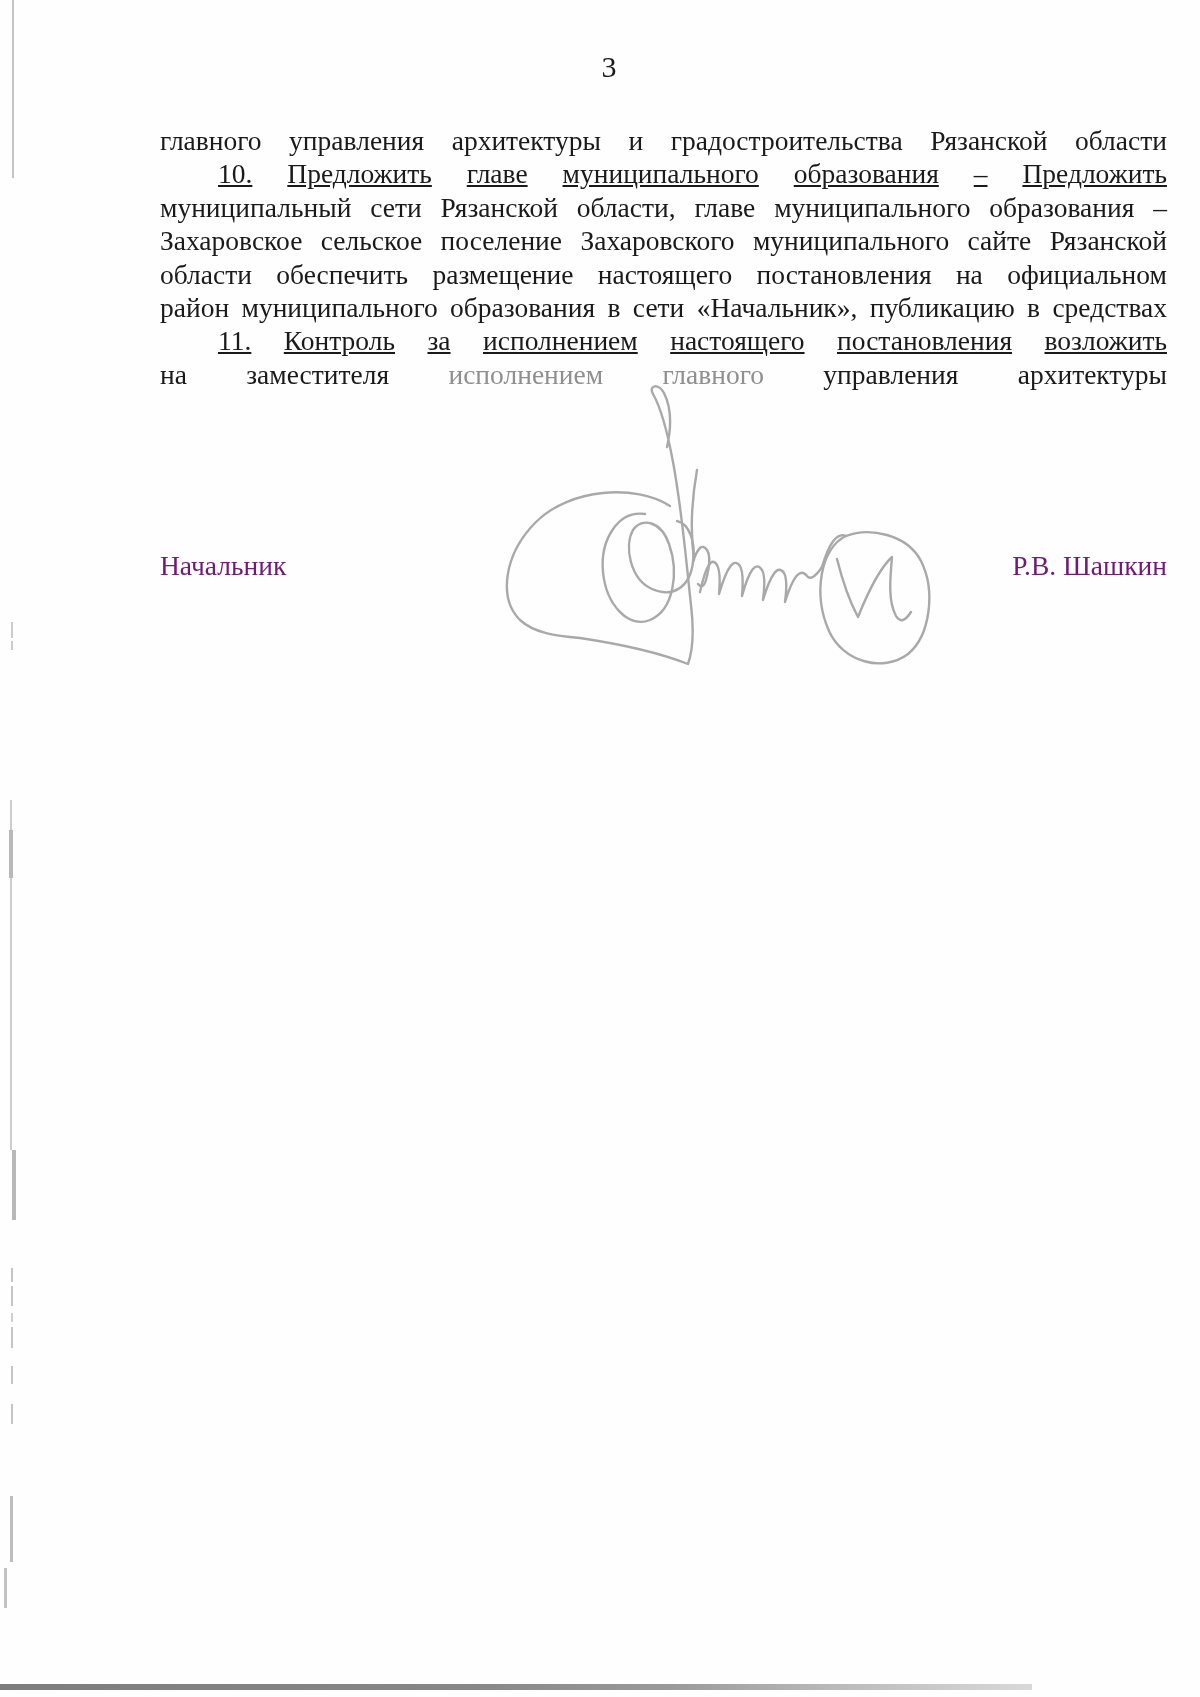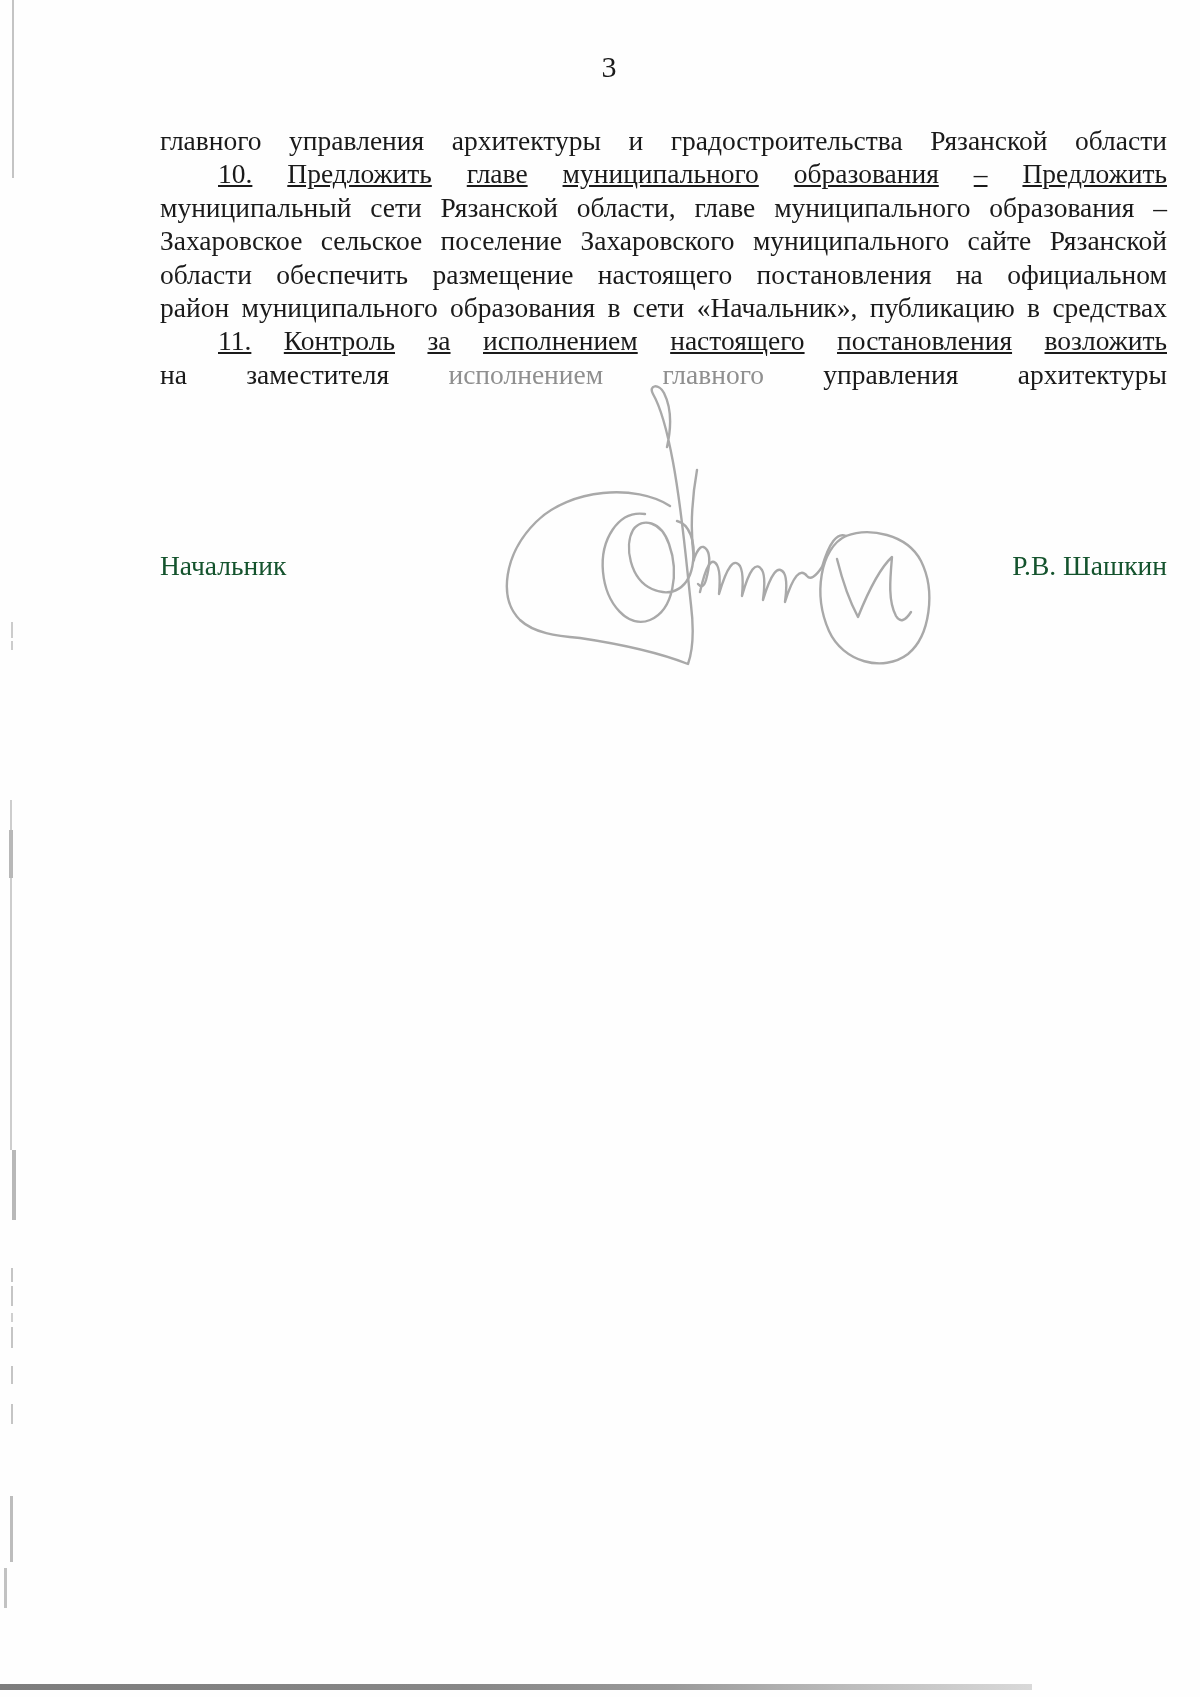--- a/index.html
+++ b/index.html
@@ -27,21 +27,21 @@
   .line{
     height:33.4px;line-height:33.4px;
     white-space:nowrap;
   }
   .line.j{display:flex;justify-content:space-between;}
   .line.ind{padding-left:58px;text-decoration:underline;}
   .faded{color:#8f8f8f;}
   .signoff{
     position:absolute;left:160px;top:549px;width:1007px;
     display:flex;justify-content:space-between;align-items:baseline;
-    font-size:27.5px;line-height:33.4px;color:#14532d;
+    font-size:27.5px;line-height:33.4px;color:#701a75;
   }
   .sig-wrap{
     position:absolute;left:490px;top:375px;width:455px;height:305px;
     pointer-events:none;
   }
   .sig-wrap svg{display:block;width:100%;height:100%;}
   .artifact{position:absolute;}
   .bottom-bar{
     position:absolute;left:0;top:1684px;width:1032px;height:6px;
     background:linear-gradient(to right,#7d7d7d 0%,#878787 45%,#9a9a9a 65%,#bcbcbc 82%,#d9d9d9 100%);

